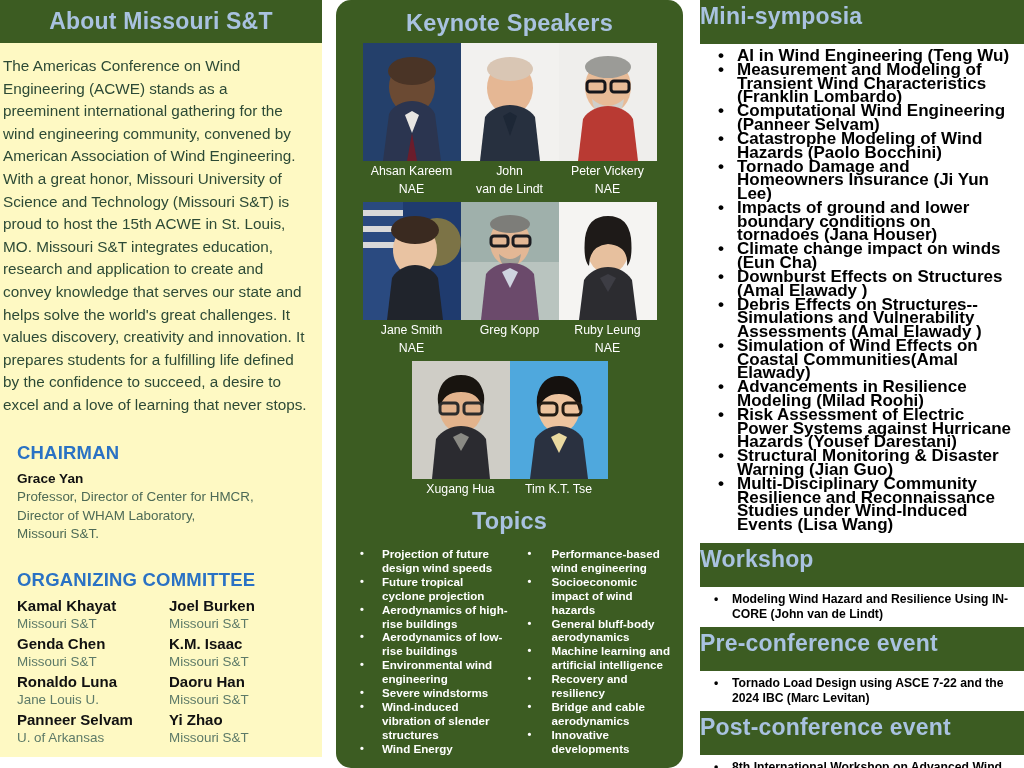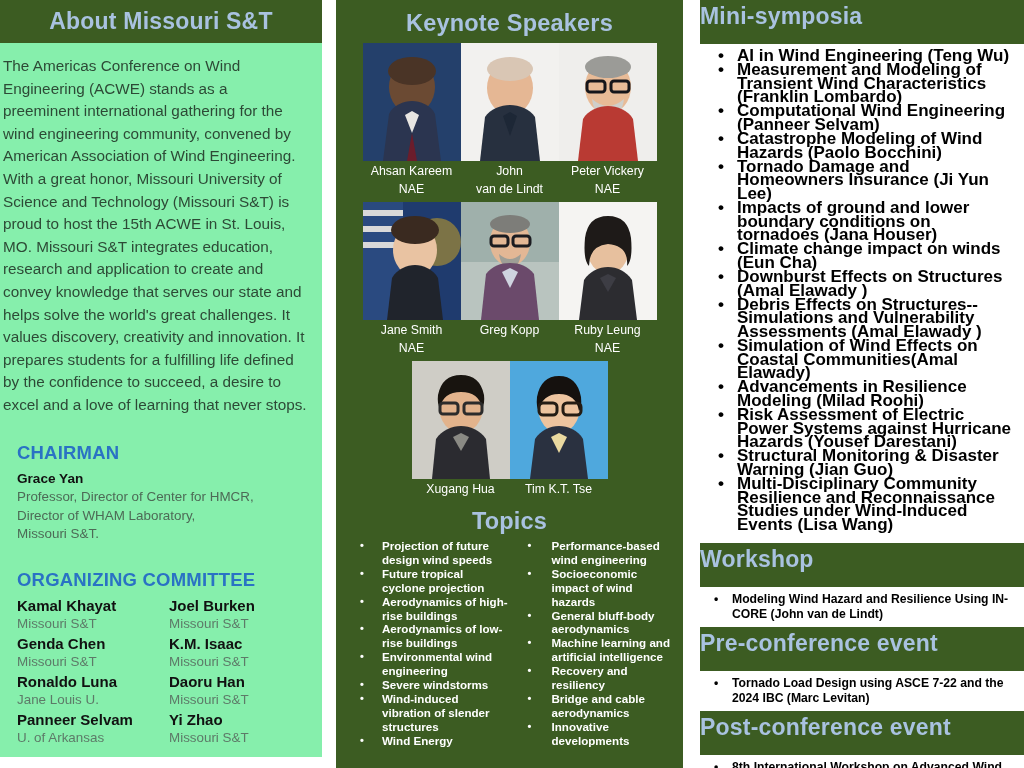--- a/index.html
+++ b/index.html
@@ -14,21 +14,21 @@
     font-family: "Liberation Sans", sans-serif;
     position: relative;
   }
 
   
   .col-left {
     position: absolute;
     left: 0; top: 0;
     width: 322px;
     height: 757px;
-    background: #86efac;
+    background: #fef9c3;
     box-sizing: border-box;
   }
   .bar-head {
     background: #3c5c22;
     color: #a9c2e0;
     text-align: center;
     font-weight: bold;
     letter-spacing: 0.2px;
   }
   .left-head {
@@ -80,20 +80,21 @@
     line-height: 18.5px;
   }
 
   
   .col-mid {
     position: absolute;
     left: 336px; top: 0;
     width: 347px;
     height: 768px;
     background: #3c5c22;
+    border-radius: 15px;
   }
   .mid-head {
     text-align: center;
     color: #a9c2e0;
     font-weight: bold;
     font-size: 23.5px;
     padding-top: 10px;
     letter-spacing: 0.2px;
   }
   .spk-row {
@@ -122,21 +123,21 @@
   .topics-head {
     text-align: center;
     color: #a9c2e0;
     font-weight: bold;
     font-size: 23.5px;
     margin-top: 8px;
     letter-spacing: 0.2px;
   }
   .topics-cols {
     display: flex;
-    margin-top: 4px;
+    margin-top: 12px;
     padding: 0 6px 0 6px;
   }
   .topics-col { width: 50%; }
   .topics-col ul {
     margin: 0;
     padding-left: 18px;
     list-style: none;
   }
   .topics-col li {
     color: #ffffff;

